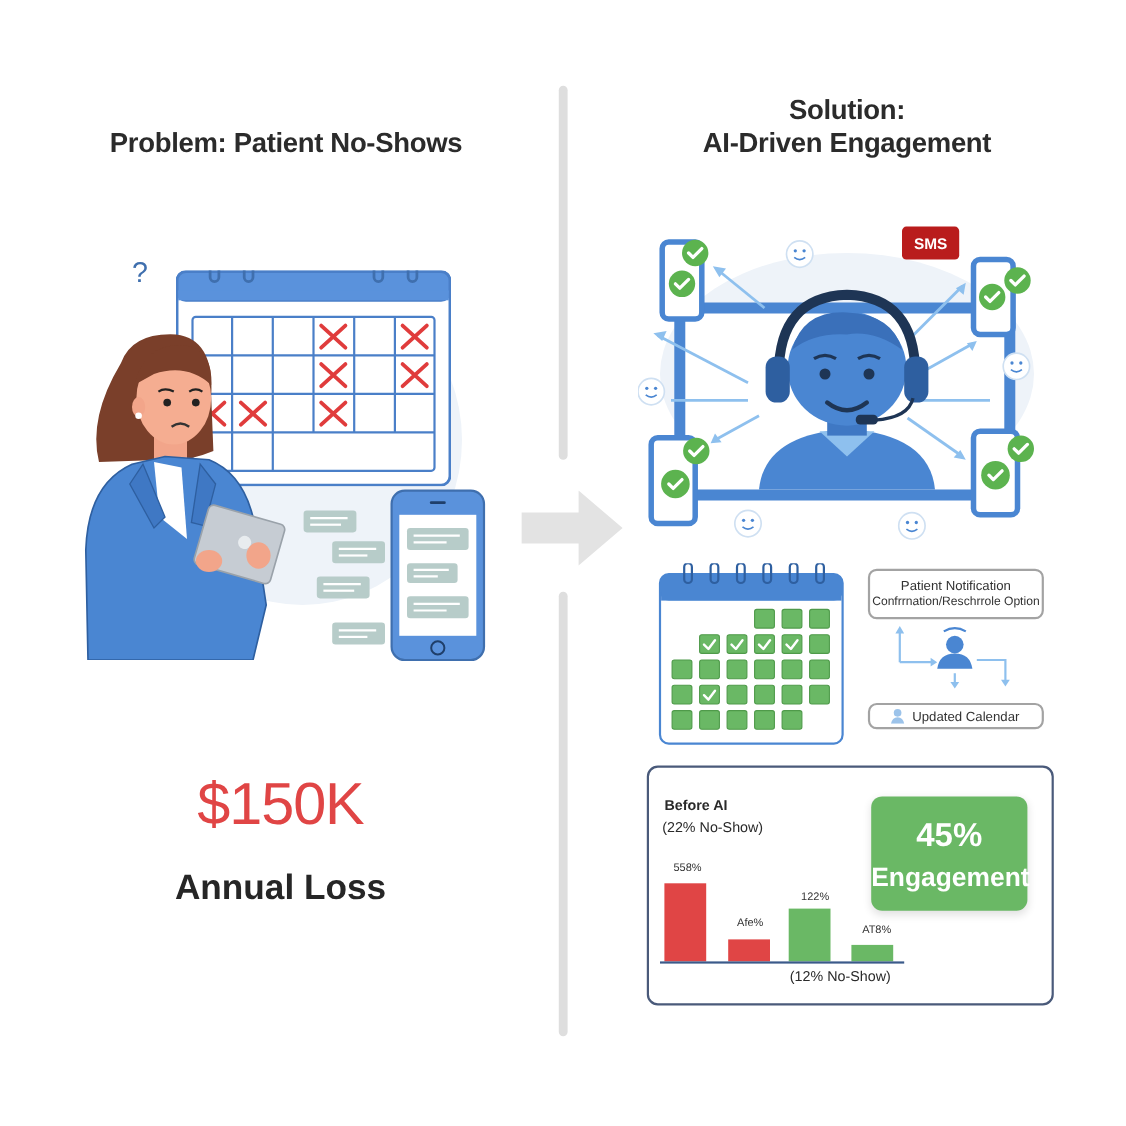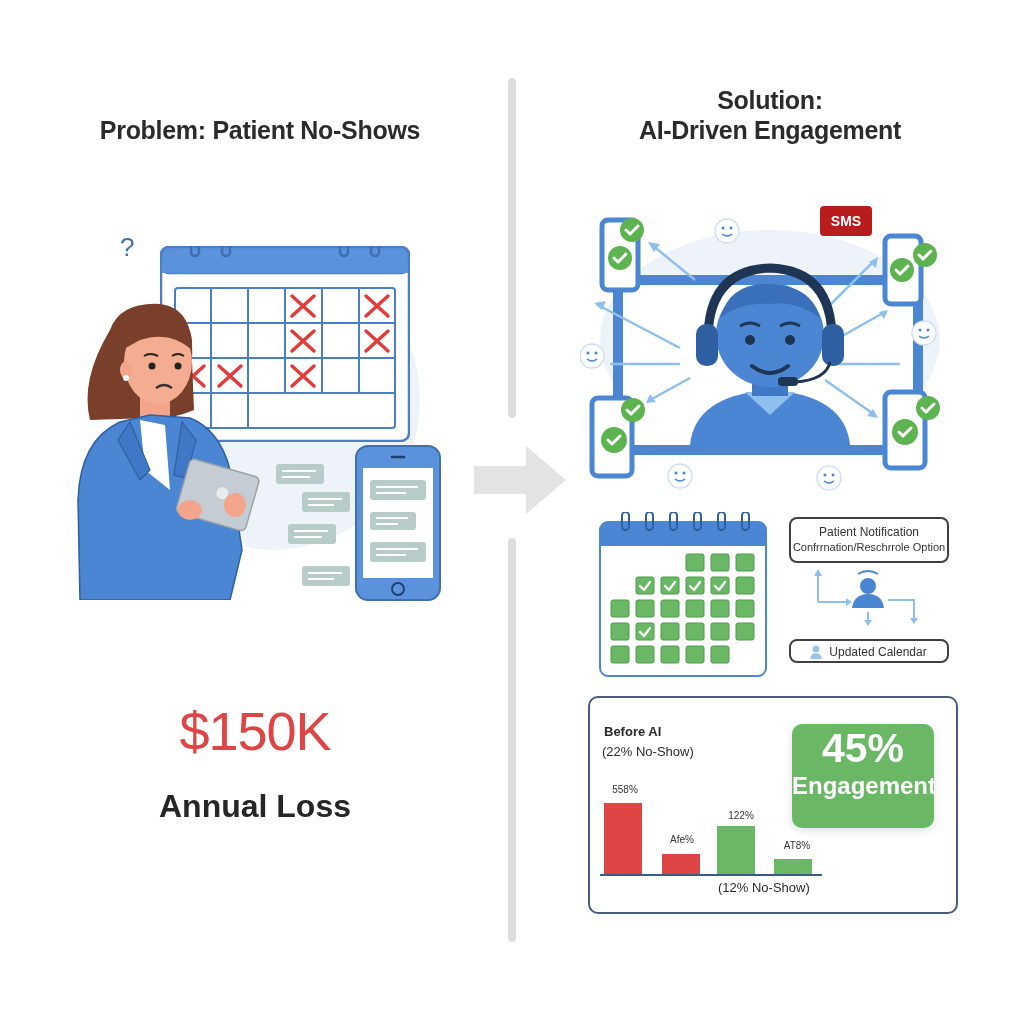--- a/index.html
+++ b/index.html
@@ -3,25 +3,25 @@
 <meta charset="utf-8">
 <style>
   * { box-sizing: border-box; margin: 0; padding: 0; }
   html, body { width: 1024px; height: 1024px; background: #ffffff; overflow: hidden; }
   body { position: relative; font-family: "Liberation Sans", "DejaVu Sans", sans-serif; color: #2a2a2a; }
   .abs { position: absolute; }
   .title { font-weight: 700; font-size: 25px; color: #2b2b2b; text-align: center; letter-spacing: -0.3px; }
   .divider { position: absolute; left: 508px; width: 8px; background: #dedede; border-radius: 4px; }
   .big-loss { font-weight: 400; font-size: 54px; color: #e04545; text-align: center; letter-spacing: -1px; }
   .loss-sub { font-weight: 700; font-size: 32px; color: #262626; text-align: center; }
-  .flow-box { position: absolute; border: 2px solid #404040; border-radius: 8px; background: #fff; text-align: center; color: #333; }
+  .flow-box { position: absolute; border: 2px solid #a3a3a3; border-radius: 8px; background: #fff; text-align: center; color: #333; }
   .result-card { position: absolute; left: 588px; top: 696px; width: 370px; height: 218px; border: 2px solid #4a5a7a; border-radius: 10px; background: #fff; }
   .bar-label { position: absolute; font-size: 10px; color: #333; text-align: center; width: 50px; }
   .badge { position: absolute; left: 792px; top: 724px; width: 142px; height: 104px; background: #6ab865; border-radius: 10px; color: #fff; text-align: center; box-shadow: 0 3px 8px rgba(0,0,0,0.12); }
-  .badge .pct { font-weight: 700; font-size: 41px; line-height: 48px; }
+  .badge .pct { font-weight: 700; font-size: 30px; line-height: 48px; margin-top: 12px; }
   .badge .lbl { font-weight: 700; font-size: 24px; line-height: 28px; }
 </style>
 </head>
 <body>
 
 <div class="abs title" style="left:60px; top:116px; width:400px;">Problem: Patient No-Shows</div>
 
 <div class="abs" style="left:130px; top:250px; width:290px; height:300px; background:#eef3f9; border-radius:50%;"></div>
 
 <div class="abs" style="left:120px; top:232px; font-size:26px; color:#3f6fae; font-weight:400;">?</div>

